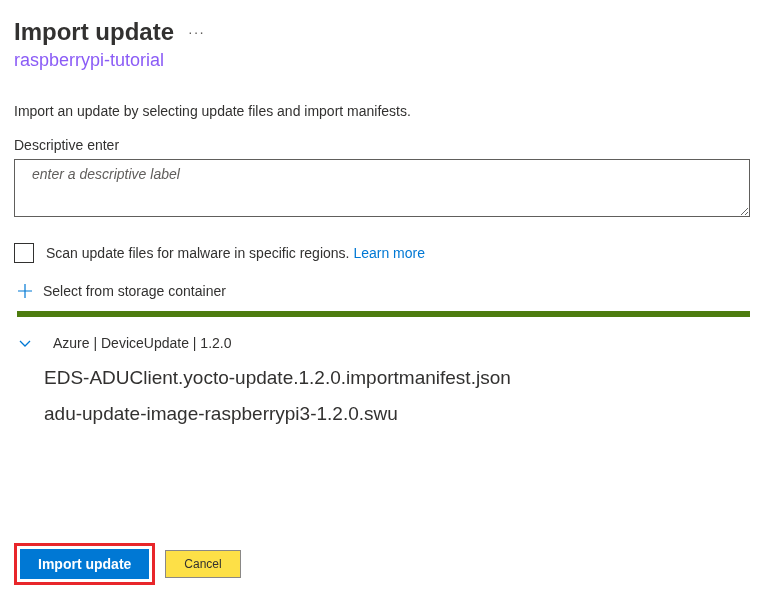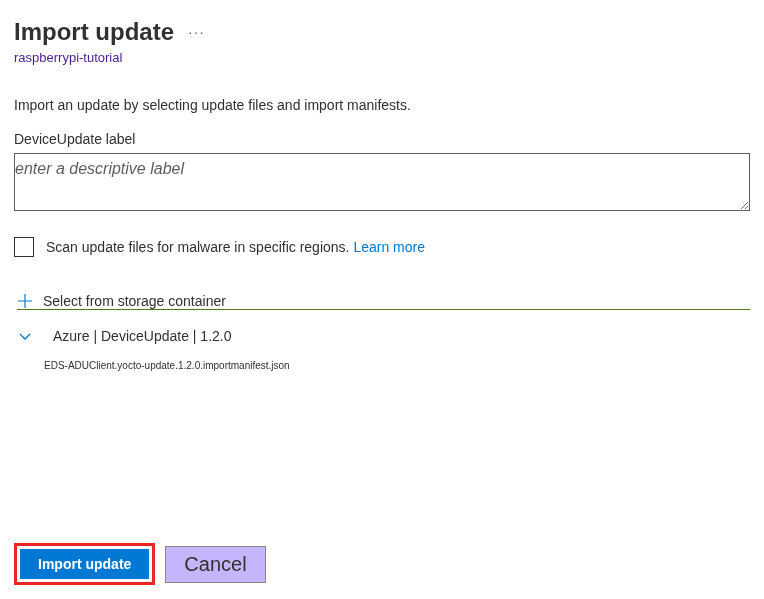--- a/index.html
+++ b/index.html
@@ -8,57 +8,57 @@
       background: #fff;
       color: #323130;
       width: 764px;
       height: 599px;
       padding: 18px 14px;
       position: relative;
     }
     .header { margin-bottom: 4px; display: flex; align-items: center; gap: 14px; }
     .page-title { font-size: 24px; font-weight: 600; color: #323130; }
     .ellipsis-icon { color: #605e5c; font-size: 14px; cursor: pointer; letter-spacing: 1px; }
-    .subtitle { font-size: 13px; color: #4c1d95; margin-bottom: 32px; }
+    .subtitle { font-size: 18px; color: #8b5cf6; margin-bottom: 32px; }
     .description { font-size: 14px; color: #323130; margin-bottom: 18px; }
     .field-label { font-size: 14px; color: #323130; margin-bottom: 6px; }
     .textarea-wrap { margin-bottom: 22px; }
     textarea {
       width: 100%;
       height: 58px;
       border: 1px solid #605e5c;
-      padding: 6px 0;
+      padding: 6px 17px;
       font-family: inherit;
-      font-size: 16px;
+      font-size: 14px;
       resize: vertical;
       font-style: italic;
       color: #323130;
     }
     textarea::placeholder { color: #605e5c; font-style: italic; }
     .checkbox-row {
       display: flex;
       align-items: center;
       gap: 12px;
-      margin-bottom: 36px;
+      margin-bottom: 20px;
     }
     .checkbox {
       width: 20px;
       height: 20px;
       border: 1px solid #323130;
       cursor: pointer;
       flex-shrink: 0;
     }
     .checkbox-label { font-size: 14px; }
     .learn-more { color: #0078d4; cursor: pointer; }
     .storage-row {
       display: flex;
       align-items: center;
       gap: 10px;
-      padding-bottom: 0;
-      border-bottom: 1px solid #4d7c0f;
+      padding-bottom: 12px;
+      border-bottom: 6px solid #4d7c0f;
       margin-bottom: 18px;
       margin-left: 3px;
     }
     .plus-icon {
       width: 16px; height: 16px;
       display: flex; align-items: center; justify-content: center;
       color: #0078d4;
       cursor: pointer;
     }
     .storage-label { font-size: 14px; color: #323130; cursor: pointer; }
@@ -70,21 +70,21 @@
       margin-left: 3px;
     }
     .chevron-icon {
       width: 16px; height: 16px;
       display: flex; align-items: center; justify-content: center;
       color: #0078d4;
       cursor: pointer;
     }
     .expand-label { font-size: 14px; color: #323130; }
     .file-list { margin-left: 30px; }
-    .file-item { font-size: 10px; color: #323130; margin-bottom: 14px; }
+    .file-item { font-size: 19px; color: #323130; margin-bottom: 14px; }
     .footer {
       position: absolute;
       bottom: 14px;
       left: 14px;
       display: flex;
       gap: 10px;
       align-items: center;
     }
     .primary-btn-wrap {
       border: 3px solid #e8262a;
@@ -94,42 +94,42 @@
       background: #0078d4;
       color: #fff;
       border: none;
       padding: 7px 18px;
       font-size: 14px;
       font-family: inherit;
       cursor: pointer;
       font-weight: 600;
     }
     .secondary-btn {
-      background: #c4b5fd;
+      background: #fde047;
       color: #323130;
       border: 1px solid #8a8886;
       padding: 6px 18px;
-      font-size: 20px;
+      font-size: 12px;
       font-family: inherit;
       cursor: pointer;
     }
   </style>
 </head>
 <body>
 
 <div class="header">
   <h1 class="page-title">Import update</h1>
   <span class="ellipsis-icon">···</span>
 </div>
 <div class="subtitle">raspberrypi-tutorial</div>
 
 <div class="description">Import an update by selecting update files and import manifests.</div>
 
 <div class="textarea-wrap">
-  <div class="field-label">DeviceUpdate label</div>
+  <div class="field-label">Descriptive enter</div>
   <textarea placeholder="enter a descriptive label" style=""></textarea>
 </div>
 
 <div class="checkbox-row">
   <div class="checkbox"></div>
   <div class="checkbox-label">
     <span>Scan update files for malware in specific regions. </span><span class="learn-more">Learn more</span>
   </div>
 </div>
 
@@ -146,20 +146,21 @@
   <span class="chevron-icon">
     <svg width="14" height="14" viewBox="0 0 14 14">
         <path d="M2 5l5 5 5-5" stroke="#0078d4" stroke-width="1.3" fill="none"></path>
       </svg>
   </span>
   <span class="expand-label">Azure | DeviceUpdate | 1.2.0</span>
 </div>
 
 <div class="file-list">
   <div class="file-item">EDS-ADUClient.yocto-update.1.2.0.importmanifest.json</div>
+  <div class="file-item">adu-update-image-raspberrypi3-1.2.0.swu</div>
 </div>
 
 <div class="footer">
   <div class="primary-btn-wrap">
     <button class="primary-btn">Import update</button>
   </div>
   <button class="secondary-btn">Cancel</button>
 </div>
 
 </body></html>

